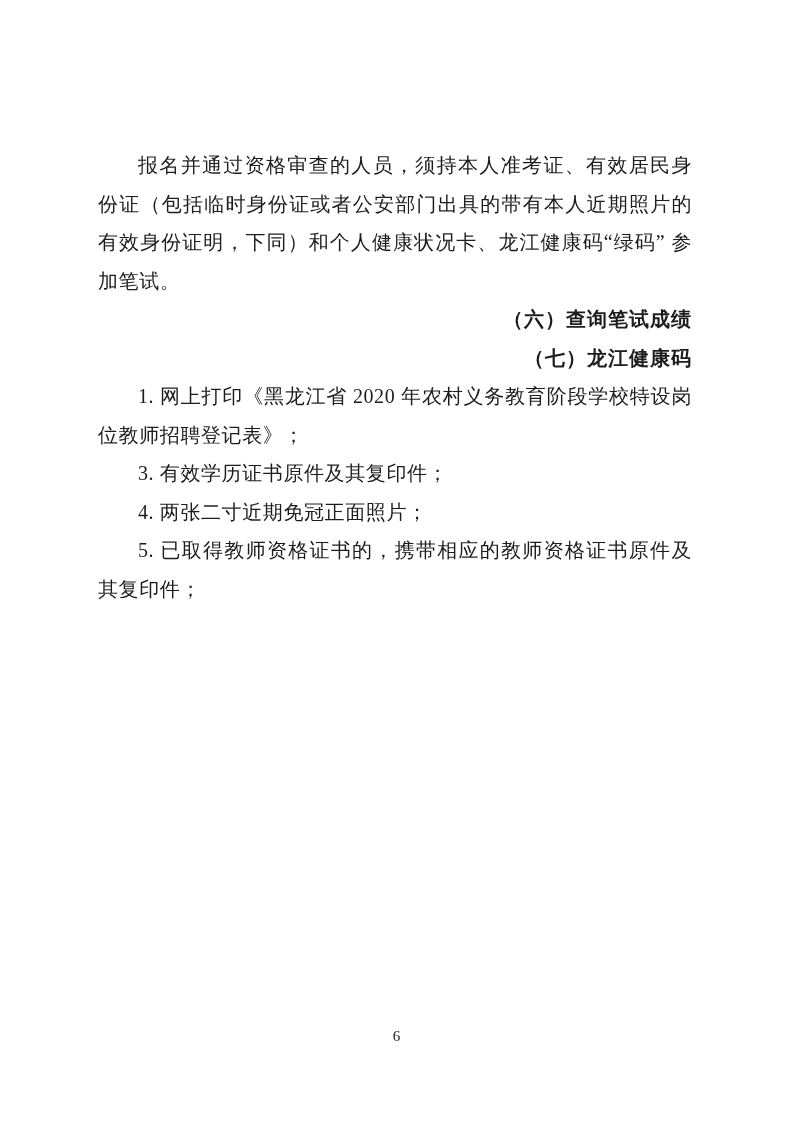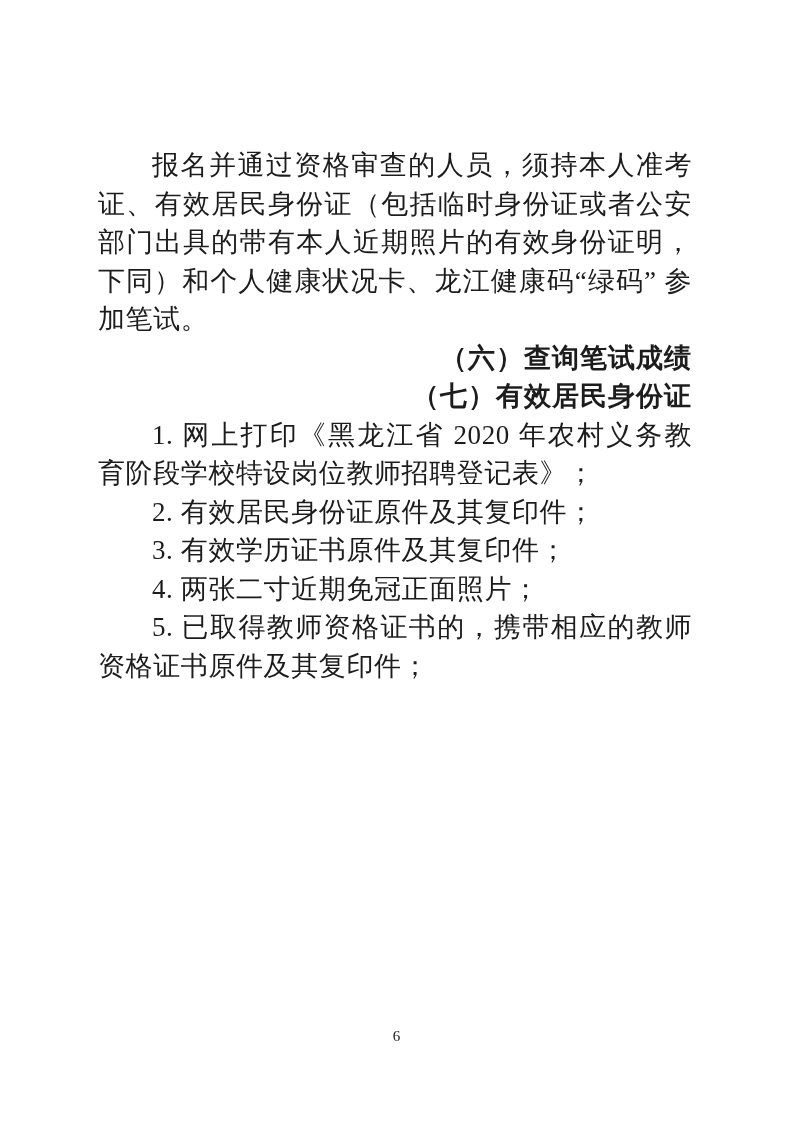--- a/index.html
+++ b/index.html
@@ -14,21 +14,21 @@
     background: #ffffff;
     overflow: hidden;
     color: #1c1c1c;
     font-family: "Liberation Serif", "DejaVu Serif", serif;
   }
   .content {
     position: absolute;
     left: 98px;
     top: 146px;
     width: 594px;
-    font-size: 27px;
+    font-size: 20px;
     line-height: 38.5px;
     text-align: justify;
     text-justify: inter-character;
   }
   .content p {
     margin: 0;
     padding: 0;
     text-indent: 2em;
     letter-spacing: 0.6px;
   }
@@ -48,21 +48,20 @@
     font-family: "Liberation Serif", "DejaVu Serif", serif;
   }
 </style>
 </head>
 <body>
 
 <div class="page">
   <div class="content">
     <p class="body">报名并通过资格审查的人员，须持本人准考证、有效居民身份证（包括临时身份证或者公安部门出具的带有本人近期照片的有效身份证明，下同）和个人健康状况卡、龙江健康码“绿码” 参加笔试。</p>
     <p class="heading">（六）查询笔试成绩</p>
-    <p class="heading">（七）有效居民身份证</p>
+    <p class="heading">（七）龙江健康码</p>
     <p class="body">1. 网上打印《黑龙江省 2020 年农村义务教育阶段学校特设岗位教师招聘登记表》；</p>
-    <p class="body">2. 有效居民身份证原件及其复印件；</p>
     <p class="body">3. 有效学历证书原件及其复印件；</p>
     <p class="body">4. 两张二寸近期免冠正面照片；</p>
     <p class="body">5. 已取得教师资格证书的，携带相应的教师资格证书原件及其复印件；</p>
   </div>
   <div class="page-number">6</div>
 </div>
 
 </body></html>

